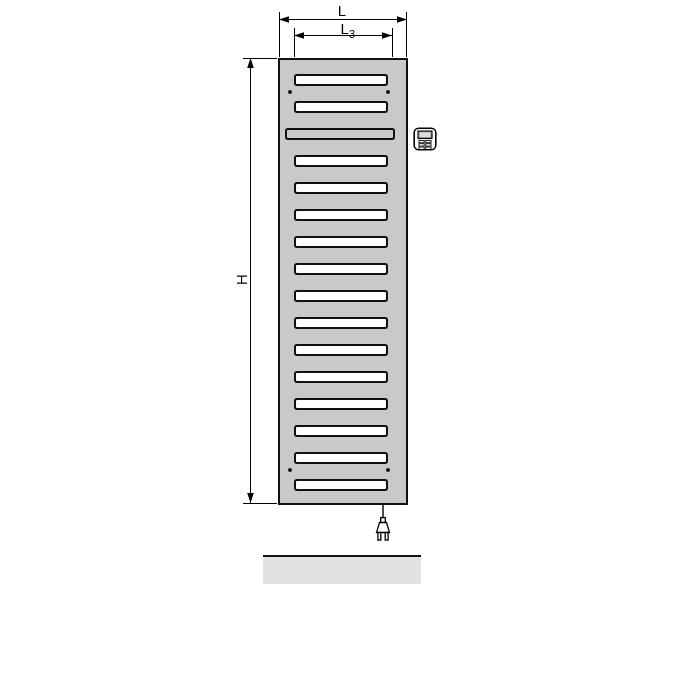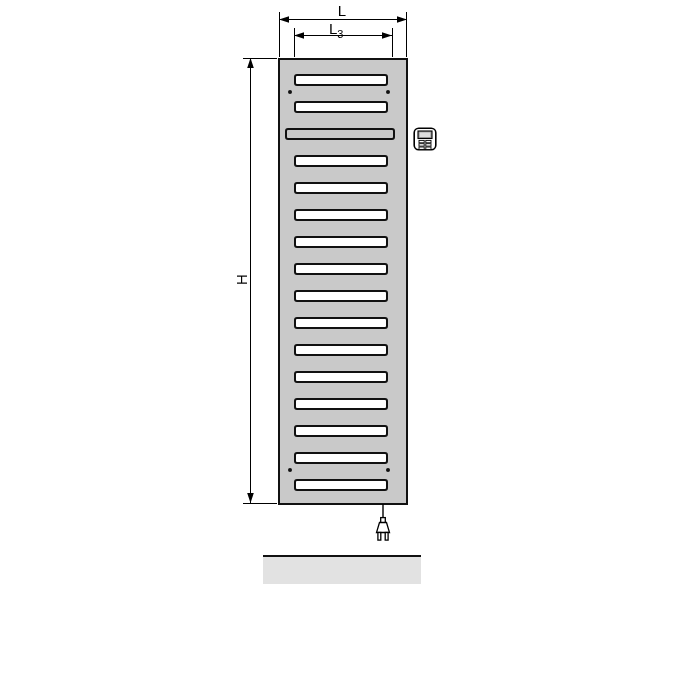--- a/index.html
+++ b/index.html
@@ -5,21 +5,21 @@
   html,body{margin:0;padding:0;background:#ffffff;}
   .scene{
     position:relative;width:700px;height:700px;background:#ffffff;overflow:hidden;
     font-family:"Liberation Sans",sans-serif;color:#000;
   }
   
   .dims{position:absolute;left:0;top:0;width:700px;height:700px;pointer-events:none;}
   
   .dim-label{position:absolute;font-size:15px;line-height:1;color:#000;}
   .label-L{left:329px;top:3px;width:26px;text-align:center;}
-  .label-L3{left:329px;top:21px;width:26px;text-align:left;}
+  .label-L3{left:329px;top:21px;width:26px;text-align:right;}
   .label-L3 sub{font-size:11px;line-height:1;}
   .label-H{left:228px;top:272px;width:26px;text-align:center;transform:rotate(-90deg);}
   
   .radiator{
     position:absolute;left:278px;top:58px;width:130px;height:447px;
     box-sizing:border-box;background:#c9c9c9;border:2px solid #111;
   }
   .slat{
     position:absolute;left:14px;width:94px;height:12px;box-sizing:border-box;
     background:#ffffff;border:2px solid #111;border-radius:3px;

